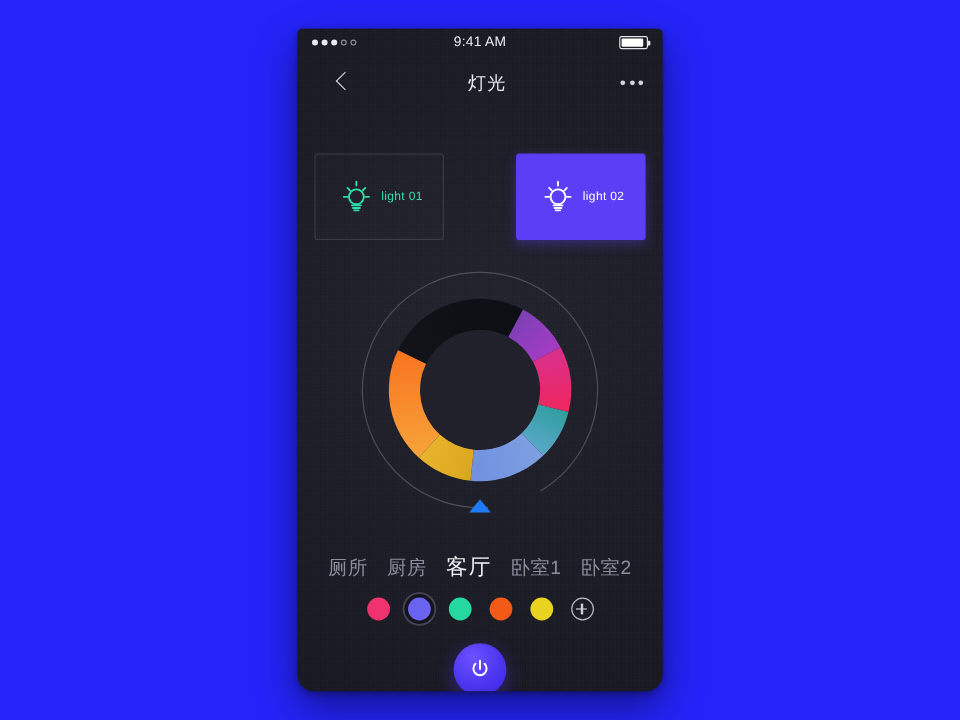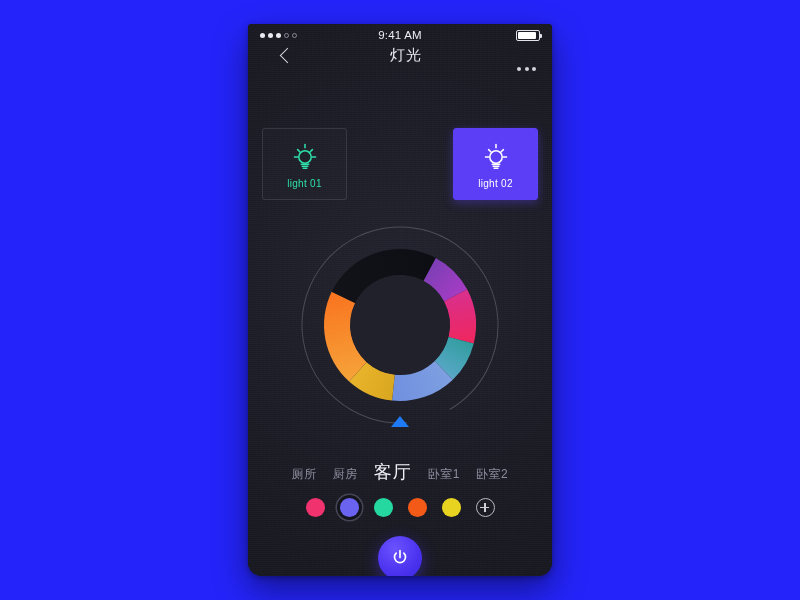--- a/index.html
+++ b/index.html
@@ -67,21 +67,21 @@
   }
   #batt:after {
     content:""; position:absolute; right:-3px; top:3px;
     width:2px; height:4px; background:#e3e3ec; border-radius:0 1px 1px 0;
   }
   #battfill { height:100%; background:#fff; border-radius:1px; }
 
   
   #navbar {
     position:absolute; top:22px; left:12px; right:0; height:46px;
-    display:flex; 
+    display:flex; align-items:center;
     padding:0 16px;
     z-index:4;
   }
   #back {
     width:22px; height:22px;
     position:relative; cursor:pointer;
   }
   #back:before {
     content:""; position:absolute;
     left:6px; top:4px;
@@ -103,23 +103,23 @@
   }
   #more i { width:4px; height:4px; border-radius:50%; background:#d3d3df; display:block; }
 
   
   #cards {
     position:absolute; top:104px; left:14px; right:14px;
     display:flex; justify-content:space-between;
     z-index:3;
   }
   .card {
-    width:85px; height:72px;
+    width:108px; height:72px;
     border-radius:3px;
-    display:flex; flex-direction:column;
+    display:flex; flex-direction:row;
     align-items:center; justify-content:center;
     gap:4px;
     cursor:pointer;
     background:rgba(255,255,255,0.012);
     border:1px solid rgba(150,150,175,0.20);
   }
   .card.active {
     background:#5b3ef5;
     border-color:#5b3ef5;
     box-shadow:0 3px 10px rgba(91,62,245,0.38);
@@ -150,21 +150,21 @@
 
   
   #rooms {
     position:absolute; top:436px; left:0; right:0;
     display:flex; align-items:baseline; justify-content:center;
     gap:16px;
     z-index:3;
   }
   .room {
     color:#8d8d9e;
-    font-size:12px;
+    font-size:16px;
     cursor:pointer;
     letter-spacing:0.5px;
   }
   .room.active { color:#f2f2f8; font-size:18px; letter-spacing:1px;font-family:Liberation Mono, monospace; }
 
   
   #swatches {
     position:absolute; top:474px; left:0; right:0;
     display:flex; align-items:center; justify-content:center;
     gap:15px;

